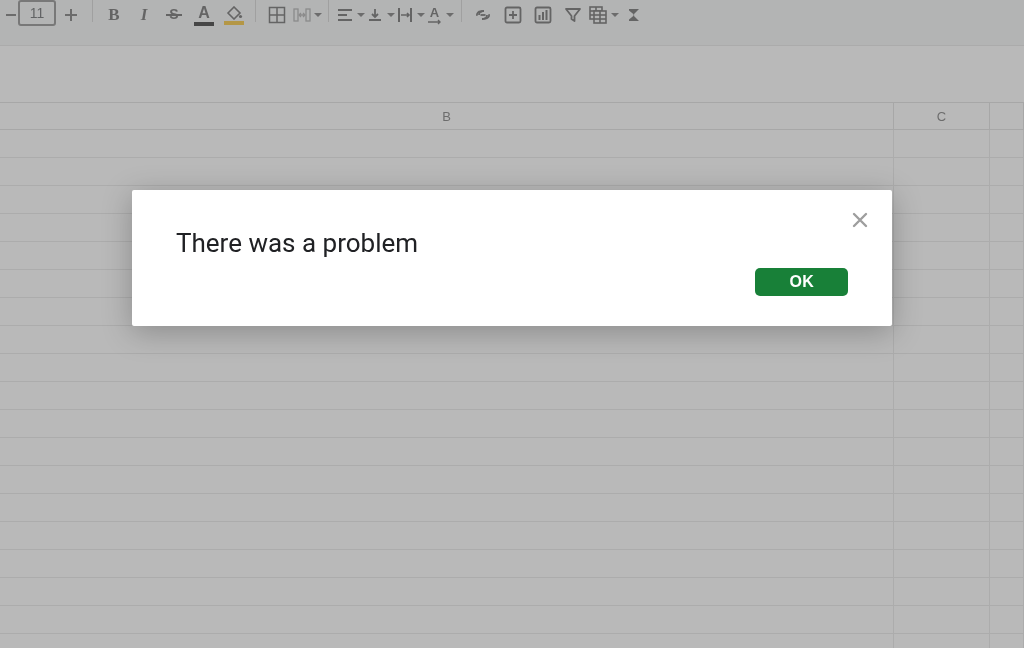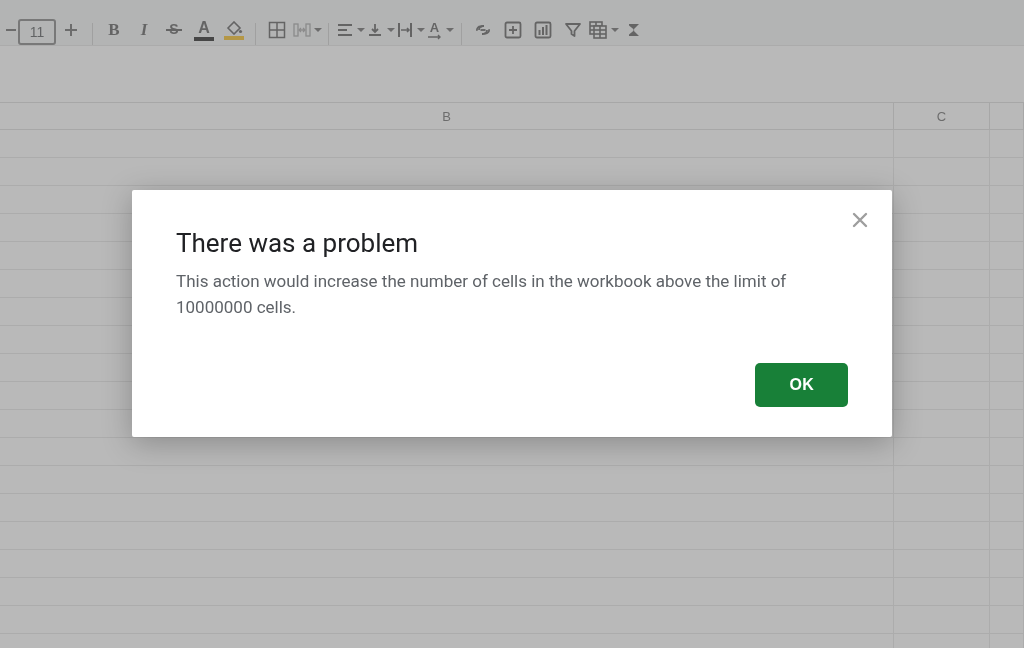--- a/index.html
+++ b/index.html
@@ -5,21 +5,21 @@
     * { box-sizing: border-box; margin: 0; padding: 0; }
     html, body { width: 1024px; height: 648px; overflow: hidden; font-family: Arial, "Helvetica Neue", Helvetica, sans-serif; }
     body { position: relative; background: #fff; }
 
     
     .toolbar {
       height: 46px;
       background: #f1f3f4;
       border-bottom: 1px solid #e0e0e0;
       display: flex;
-      align-items: flex-end;
+      align-items: flex-start;
       padding: 0 4px;
       gap: 0;
     }
     .tb-sep { width: 1px; height: 22px; background: #c7c7c7; margin: 0 6px; flex: none; }
     .tb-btn {
       height: 30px; min-width: 30px;
       display: flex; align-items: center; justify-content: center;
       border-radius: 4px; cursor: pointer;
       color: #444; flex: none;
     }
@@ -83,21 +83,21 @@
     .dialog h1 {
       font-size: 26px; font-weight:400; color:#202124; margin-bottom: 10px;
     }
     .dialog p {
       font-size: 17px; line-height:1.55; color:#5f6368; margin-bottom: 42px;
     }
     .dialog-actions { display:flex; justify-content:flex-end; }
     .btn-ok {
       background:#188038; color:#fff; border:none; border-radius:5px;
       font-size:16px; font-weight:600; letter-spacing:0.3px;
-      padding: 13px 34px; cursor:pointer;
+      padding: 5px 34px; cursor:pointer;
     }
   </style>
 </head>
 <body>
 
 <div class="toolbar">
 
   <div class="tb-btn" style="min-width:14px;">
     <svg width="10" height="10">
         <rect x="0" y="4" width="10" height="2" fill="#555"></rect>
@@ -370,20 +370,19 @@
 </div>
 
 <div class="overlay">
   <div class="dialog">
     <div class="dialog-close">
       <svg width="16" height="16">
         <path d="M2 2 L14 14 M14 2 L2 14" stroke="#9e9e9e" stroke-width="2.4" stroke-linecap="round"></path>
       </svg>
     </div>
     <h1>There was a problem</h1>
-    <p>This action would increase the number of cells in the workbook above the limit of 10000000 cells.</p>
     <div class="dialog-actions">
       <button class="btn-ok">
         <span>OK</span>
       </button>
     </div>
   </div>
 </div>
 
 </body></html>

